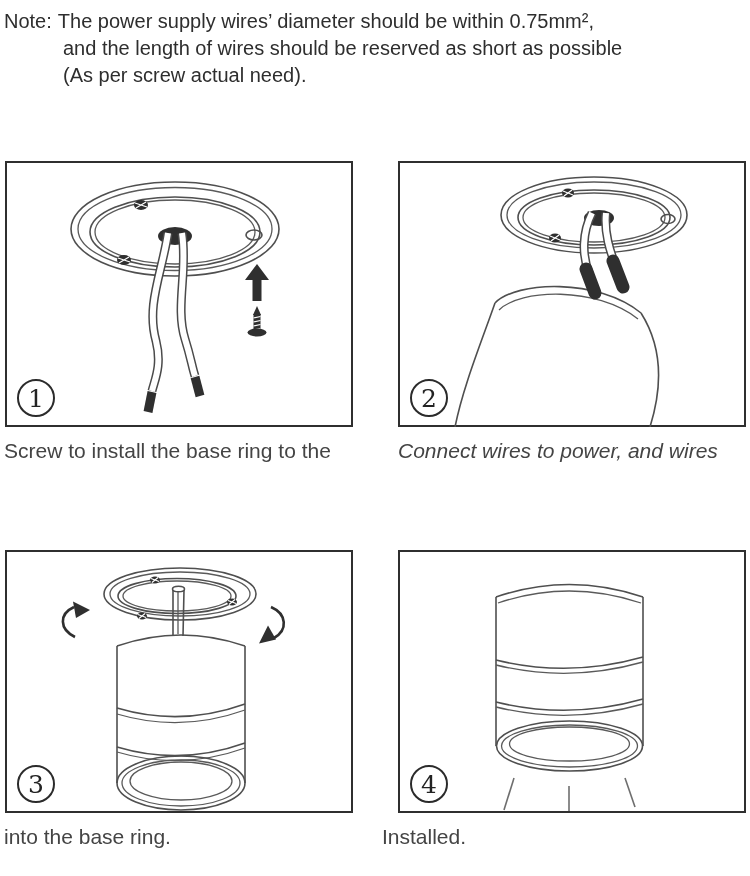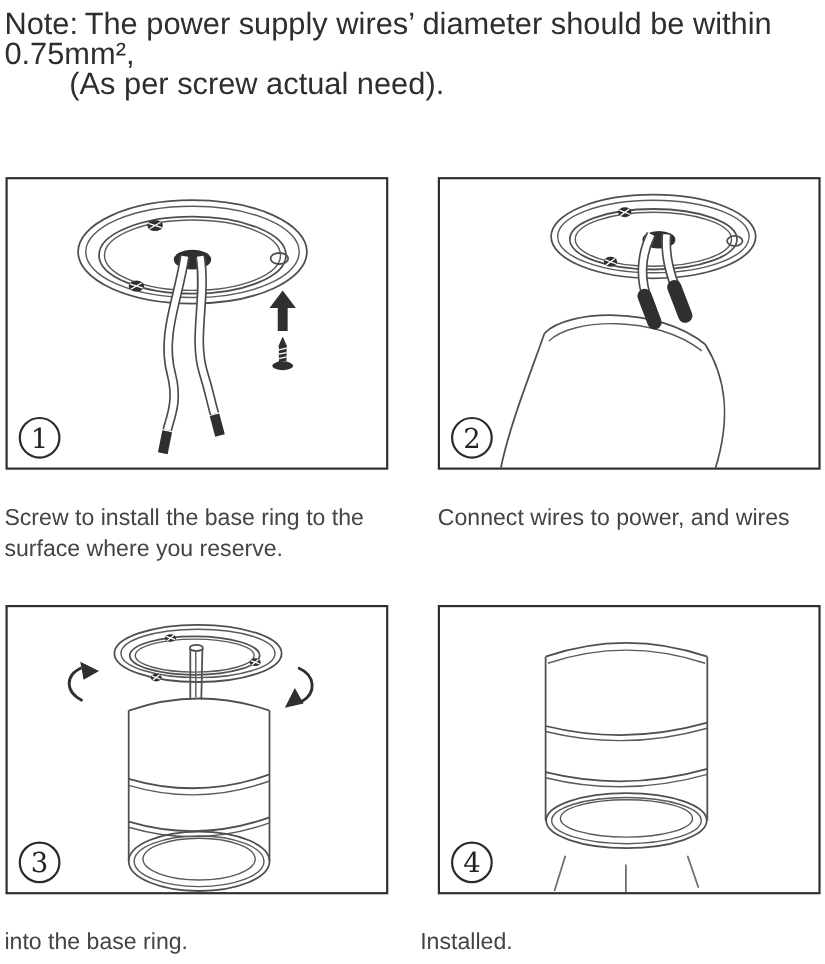--- a/index.html
+++ b/index.html
@@ -2,57 +2,58 @@
 <html><head>
 <meta charset="utf-8">
 <style>
   html,body{margin:0;padding:0;}
   body{
     width:750px;height:876px;position:relative;background:#ffffff;
     font-family:"Liberation Sans",sans-serif;color:#2e2e2e;overflow:hidden;
   }
   .note{
     position:absolute;left:4px;top:8px;width:740px;
-    font-size:28px;line-height:27px;color:#2e2e2e;
+    font-size:20px;line-height:27px;color:#2e2e2e;
   }
   .note .row{display:block;}
   .note .indent{padding-left:59px;}
   .note-label{padding-right:6px;}
   .panel{
     position:absolute;width:348px;height:266px;
     border:2px solid #2f2f2f;box-sizing:border-box;background:#fff;
   }
   .panel svg{position:absolute;left:-2px;top:-2px;}
   .badge{
     position:absolute;left:10px;bottom:8px;width:38px;height:38px;
     border:2px solid #2b2b2b;border-radius:50%;box-sizing:border-box;
     display:flex;align-items:center;justify-content:center;
     font-family:"DejaVu Serif",serif;font-size:25px;color:#232323;background:#fff;
   }
   .caption{
-    position:absolute;font-size:21px;line-height:28px;color:#444444;margin-top:20px;
+    position:absolute;font-size:21px;line-height:28px;color:#444444;
   }
   .caption span{display:block;}
   
   .ln{fill:none;stroke:#4f4f4f;stroke-width:1.6;}
   .lnthin{fill:none;stroke:#5a5a5a;stroke-width:1.3;}
   .blk{fill:#2f2f2f;stroke:none;}
   .wo{fill:none;stroke:#4a4a4a;stroke-width:9;}
   .wi{fill:none;stroke:#ffffff;stroke-width:6;}
   .tip{fill:none;stroke:#2f2f2f;stroke-width:9;}
   .sleeve{fill:none;stroke:#2f2f2f;stroke-width:13;stroke-linecap:round;}
   .arrowarc{fill:none;stroke:#2f2f2f;stroke-width:2.6;}
   .phil{stroke:#ffffff;stroke-width:1.2;}
   .ray{stroke:#6e6e6e;stroke-width:1.6;}
 </style>
 </head>
 <body>
 
 <div class="note">
   <span class="row"><span class="note-label">Note:</span><span>The power supply wires’ diameter should be within 0.75mm²,</span></span>
+  <span class="row indent">and the length of wires should be reserved as short as possible</span>
   <span class="row indent">(As per screw actual need).</span>
 </div>
 
 <div class="panel" style="left:5px;top:161px;">
   <svg width="348" height="266" viewBox="0 0 348 266">
     <g>
       <ellipse class="ln" cx="170" cy="68" rx="104" ry="47"></ellipse>
       <ellipse class="lnthin" cx="170" cy="68" rx="97" ry="41.5"></ellipse>
       <ellipse class="ln" cx="170" cy="71" rx="85" ry="35"></ellipse>
       <ellipse class="lnthin" cx="170" cy="71" rx="80" ry="32"></ellipse>
@@ -121,24 +122,23 @@
       <path class="sleeve" d="M 215,100 L 225,126"></path>
     </g>
   </svg>
   <div class="badge">
       <span>2</span>
     </div>
 </div>
 
 <div class="caption" style="left:4px;top:437px;width:352px;">
   <span>Screw to install the base ring to the</span>
-  <span>surface where you reserve.</span>
-</div>
-
-<div class="caption" style="left:398px;top:437px;width:352px;">
+</div>
+
+<div class="caption" style="left:398px;top:437px;width:352px;font-style:italic;">
   <span>Connect wires to power, and wires</span>
 </div>
 
 <div class="panel" style="left:5px;top:550px;height:263px;">
   <svg width="348" height="263" viewBox="0 0 348 263">
     <g>
       <ellipse class="ln" cx="175" cy="44" rx="76" ry="26"></ellipse>
       <ellipse class="lnthin" cx="175" cy="44" rx="70" ry="22"></ellipse>
       <ellipse class="ln" cx="172" cy="46" rx="59" ry="17.5"></ellipse>
       <ellipse class="lnthin" cx="172" cy="46" rx="54" ry="15"></ellipse>

